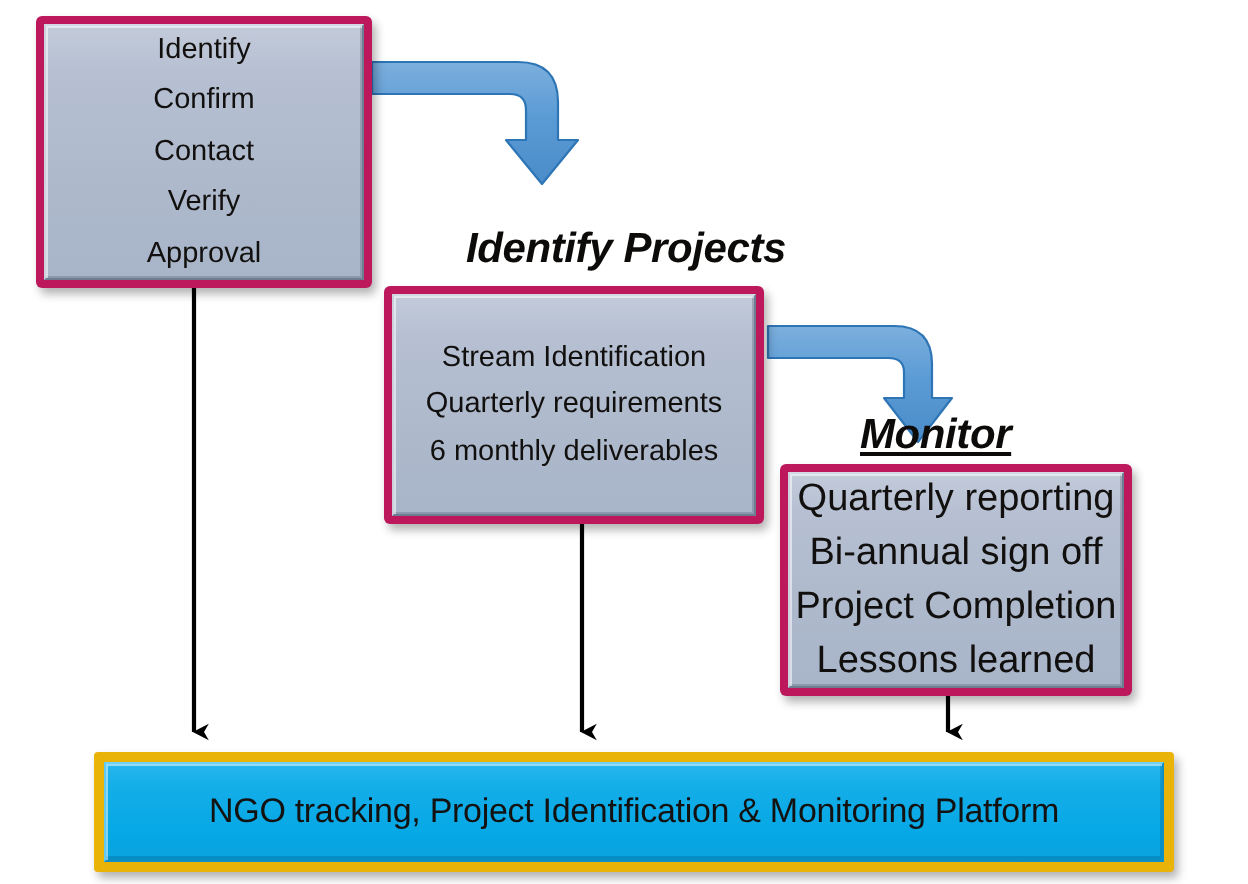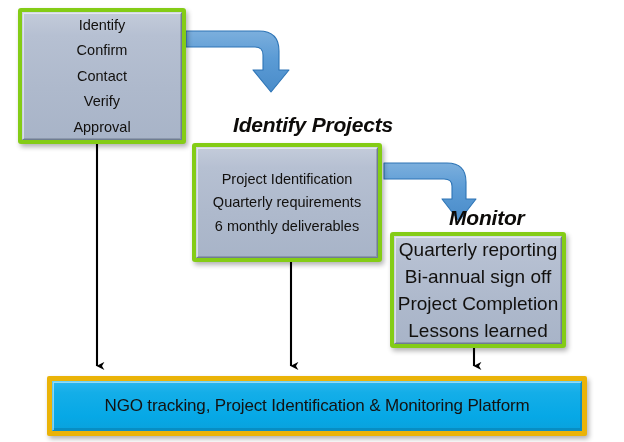--- a/index.html
+++ b/index.html
@@ -9,21 +9,21 @@
     background:#ffffff;
     font-family:"Liberation Sans", sans-serif;
     overflow:hidden;
     position:relative;
   }
   #canvas{position:absolute;left:0;top:0;width:624px;height:442px;}
 
   
   .gbox{
     position:absolute;
-    background:#84cc16;
+    background:#be185d;
     border-radius:3px;
     box-shadow:2px 3px 5px rgba(0,0,0,.30);
     padding:4px;
     box-sizing:border-box;
   }
   .gbox .inner{
     width:100%;height:100%;
     box-sizing:border-box;
     background:linear-gradient(180deg,#c3cbda 0%,#b6c0d2 18%,#aeb9cc 60%,#a8b4c8 100%);
     border:1px solid #7e8ba0;
@@ -61,21 +61,21 @@
   .caption{
     position:absolute;
     font-weight:bold;
     font-style:italic;
     font-size:21px;
     color:#0d0b09;
     white-space:nowrap;
     letter-spacing:-0.2px;
   }
   #cap-identify{left:233px;top:113px;}
-  #cap-monitor{left:449px;top:206px;}
+  #cap-monitor{left:430px;top:206px;text-decoration:underline;}
 
   
   #platform{
     position:absolute;
     left:47px;top:376px;width:540px;height:60px;
     background:#eab308;
     padding:5px;
     box-sizing:border-box;
     border-radius:2px;
     box-shadow:2px 3px 5px rgba(0,0,0,.30);
@@ -166,21 +166,21 @@
       <div class="line">Contact</div>
       <div class="line">Verify</div>
       <div class="line">Approval</div>
     </div>
   </div>
 
   <div class="caption" id="cap-identify">Identify Projects</div>
 
   <div class="gbox" id="box2">
     <div class="inner">
-      <div class="line">Project Identification</div>
+      <div class="line">Stream Identification</div>
       <div class="line">Quarterly requirements</div>
       <div class="line">6 monthly  deliverables</div>
     </div>
   </div>
 
   <div class="caption" id="cap-monitor">Monitor</div>
 
   <div class="gbox" id="box3">
     <div class="inner">
       <div class="line">Quarterly reporting</div>

